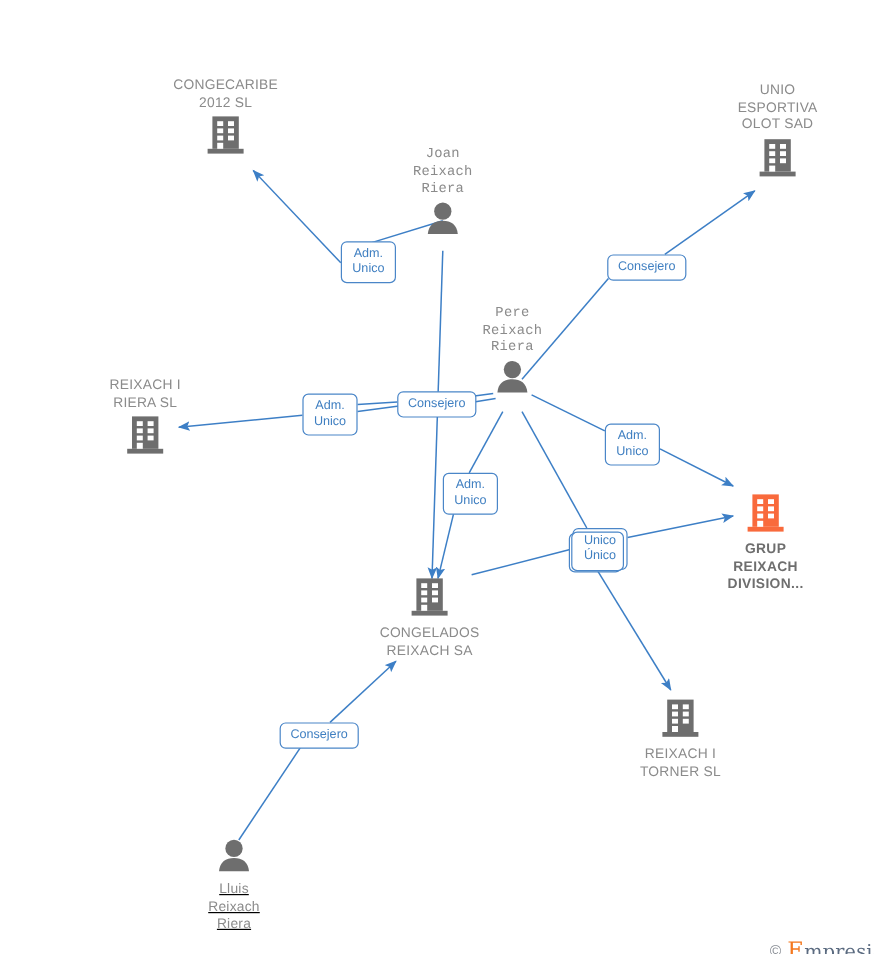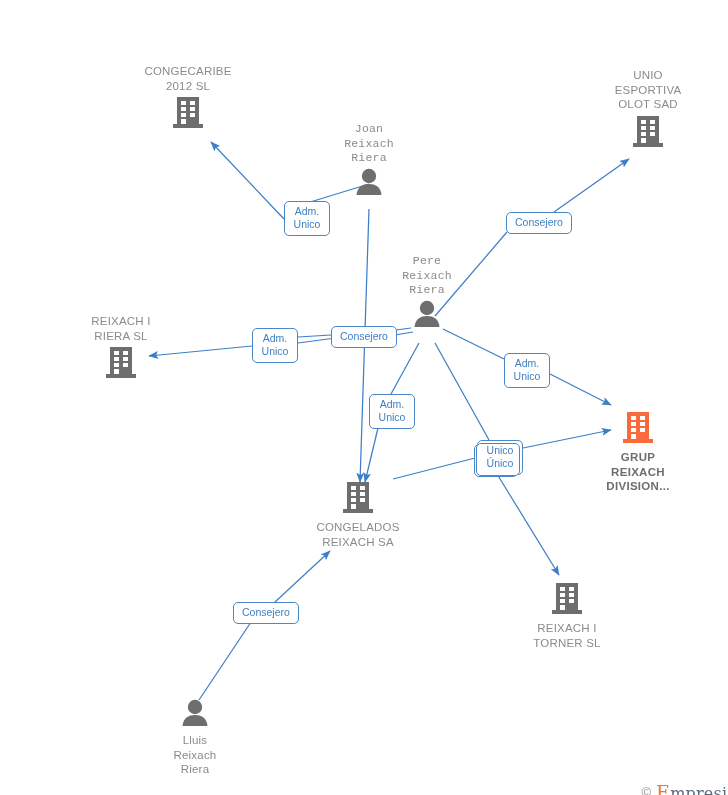--- a/index.html
+++ b/index.html
@@ -252,21 +252,21 @@
           <rect x="9" y="18" width="5" height="4"></rect>
             <rect x="18" y="18" width="5" height="4"></rect>
           <rect x="9" y="24" width="5" height="5"></rect>
         </g>
       </svg>
     </span>
     <span class="lbl">REIXACH I
 TORNER  SL</span>
   </div>
 
-  <div class="node person labelbot" style="left:176px;top:683px;">
+  <div class="node person labelbot" style="left:176px;top:683px;text-decoration:underline;">
     <span class="ico">
       <svg width="30" height="28" viewBox="0 0 30 28" xmlns="http://www.w3.org/2000/svg">
         <circle cx="15" cy="8" r="7.2" fill="#6e6e6e"></circle>
         <path d="M2.5,27 C3.2,19.2 8.2,16 15,16 C21.8,16 26.8,19.2 27.5,27 Z" fill="#6e6e6e"></path>
       </svg>
     </span>
     <span class="lbl">Lluis
 Reixach
 Riera</span>
   </div>

